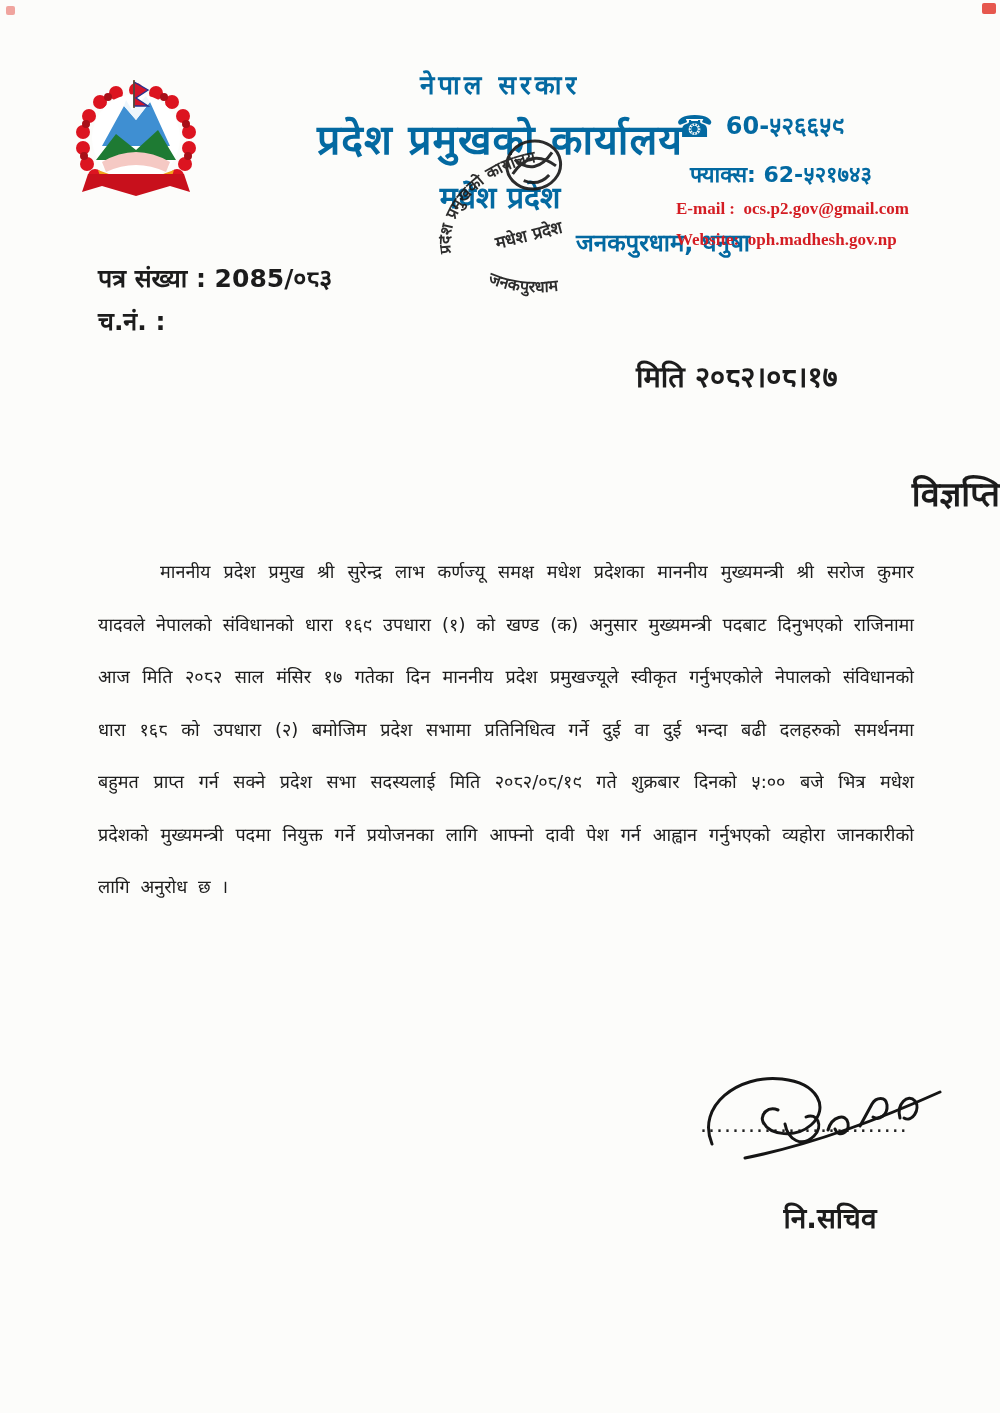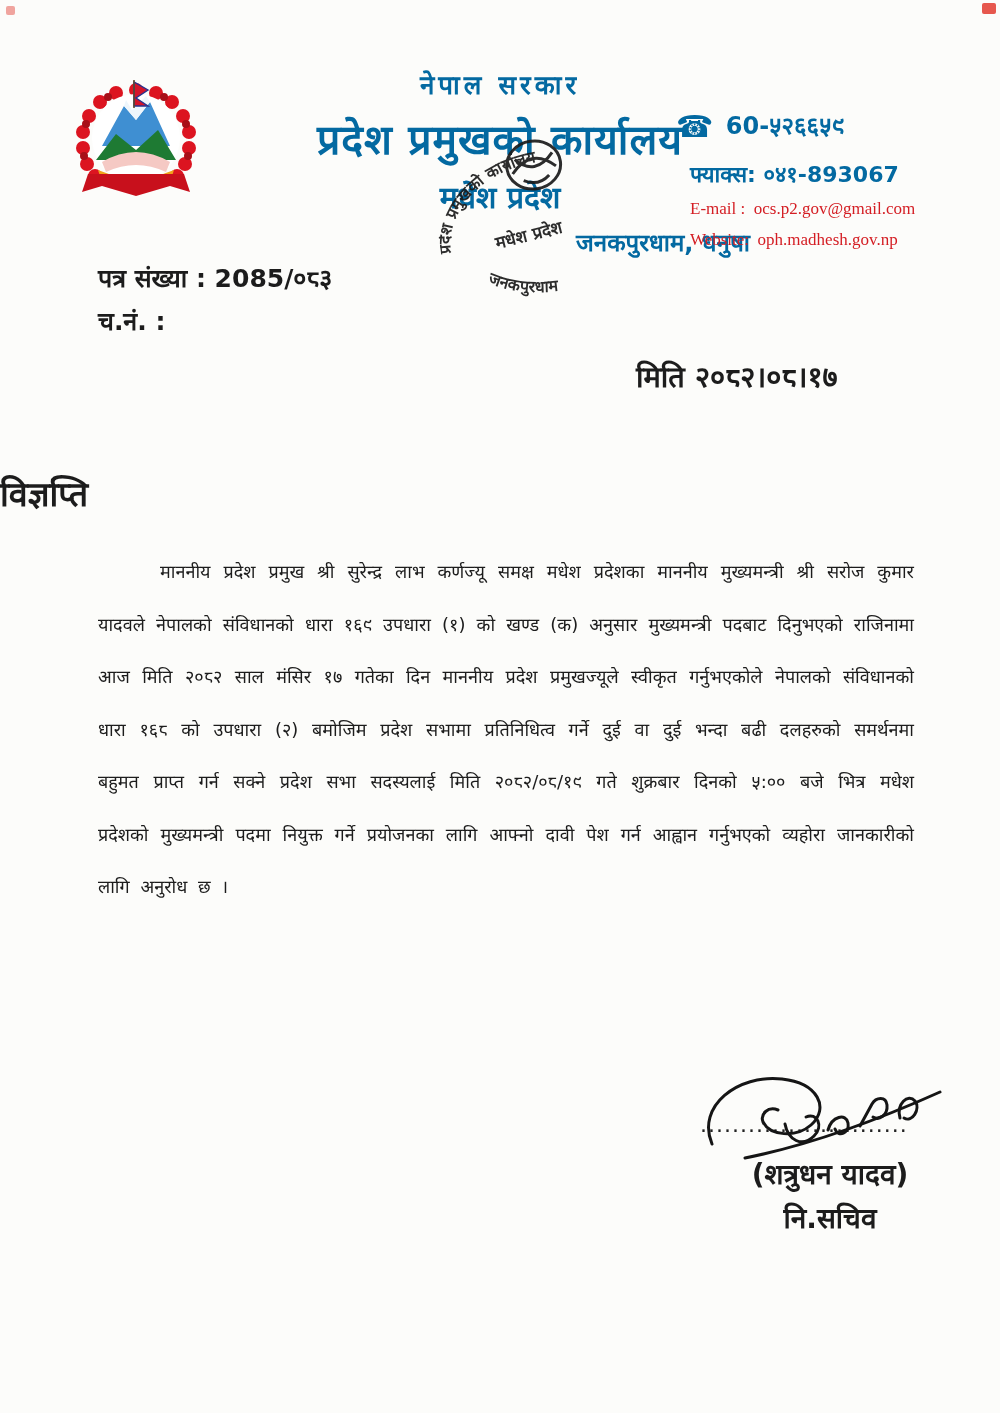--- a/index.html
+++ b/index.html
@@ -27,29 +27,29 @@
   .office-line{font-size:41px;font-weight:bold;margin-top:8px;letter-spacing:1px;}
   .province-line{font-size:30px;font-weight:bold;margin-top:10px;}
   .place-line{font-size:24px;font-weight:bold;margin-top:8px;text-align:right;}
 
   .stamp{left:436px;top:126px;width:216px;height:168px;transform:rotate(-8deg);opacity:.92;}
 
   .contacts{left:676px;top:108px;width:310px;}
   .phone-line{font-size:24px;font-weight:bold;white-space:nowrap;}
   .phone-line .glyph{font-size:30px;vertical-align:-3px;margin-right:4px;}
   .fax-line{font-size:22px;font-weight:bold;margin-top:14px;margin-left:14px;white-space:nowrap;}
-  .latin-line{font-family:"Liberation Serif","DejaVu Serif",serif;font-size:17px;font-weight:normal;margin-top:11px;margin-left:14px;white-space:nowrap;color:#d41d23;}
+  .latin-line{font-family:"Liberation Serif","DejaVu Serif",serif;font-size:17px;font-weight:bold;margin-top:11px;margin-left:0;white-space:nowrap;color:#d41d23;}
 
   
   .meta-ref{left:98px;top:260px;font-size:25px;font-weight:600;}
   .meta-chn{left:98px;top:303px;font-size:25px;font-weight:600;}
   .date-line{left:636px;top:356px;font-size:29px;font-weight:600;white-space:nowrap;}
 
   
-  .doc-title{left:0;top:470px;width:1000px;text-align:left;font-size:34px;font-weight:bold;}
+  .doc-title{left:0;top:470px;width:1000px;text-align:right;font-size:34px;font-weight:bold;}
 
   
   .body-par{
     left:98px;top:546px;width:816px;
     font-size:18px;line-height:52.5px;
     text-align:justify;text-indent:62px;
     word-spacing:5px;
     font-weight:500;
   }
 
@@ -131,21 +131,21 @@
         <textPath href="#arcBottom" startOffset="10">जनकपुरधाम</textPath>
       </text>
     </g>
   </svg>
 
   <div class="abs contacts">
     <div class="phone-line red">
       <span class="glyph">☎</span>
       <span>60-५२६६५९</span>
     </div>
-    <div class="fax-line red">फ्याक्स: ०४१-893067</div>
+    <div class="fax-line red">फ्याक्स: 62-५२१७४३</div>
     <div class="latin-line">
       <span>E-mail :</span>&nbsp;
       <span>ocs.p2.gov@gmail.com</span>
     </div>
     <div class="latin-line">
       <span>Website:</span>&nbsp;
       <span>oph.madhesh.gov.np</span>
     </div>
   </div>
 
@@ -162,16 +162,15 @@
   <svg class="abs sig-svg" viewBox="0 0 270 115">
     <g stroke="#151515" stroke-width="3" fill="none" stroke-linecap="round">
       <path d="M22,78 C6,40 48,8 92,13 C128,17 140,42 121,59 C106,72 80,70 73,56 C70,48 78,40 88,44"></path>
       <path d="M55,92 C105,82 170,62 250,26"></path>
       <path d="M95,58 C98,74 112,82 124,70 C134,60 127,46 116,51"></path>
       <path d="M138,64 C142,50 156,47 158,57 C160,67 148,72 145,63"></path>
       <path d="M170,60 L182,38 C186,31 196,30 197,39 C198,49 189,55 183,51"></path>
       <path d="M210,52 C206,38 218,27 225,35 C231,43 222,57 214,52"></path>
     </g>
   </svg>
-  <div class="abs sig-name">(शत्रुधन यादव)</div>
   <div class="abs sig-role">नि.सचिव</div>
 
 </div>
 
 </body></html>

